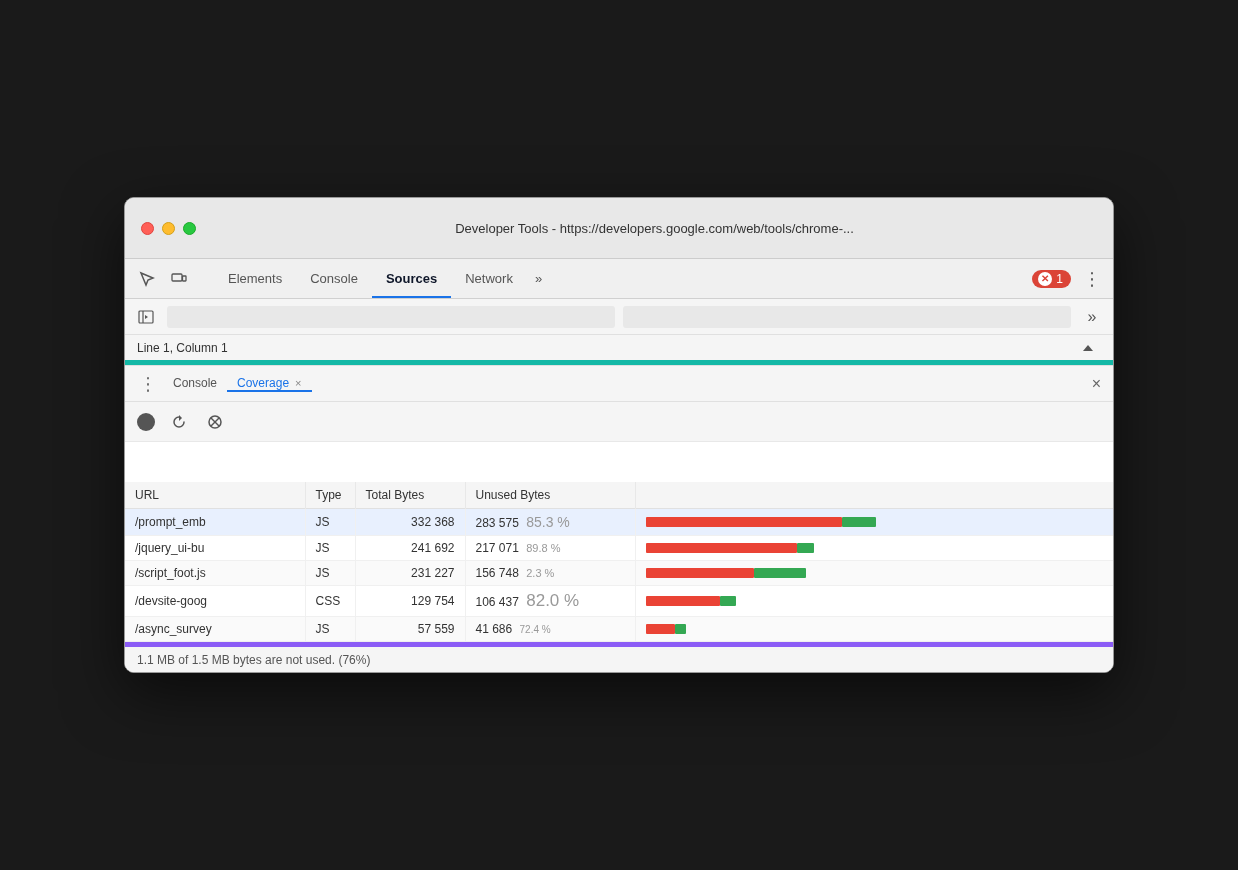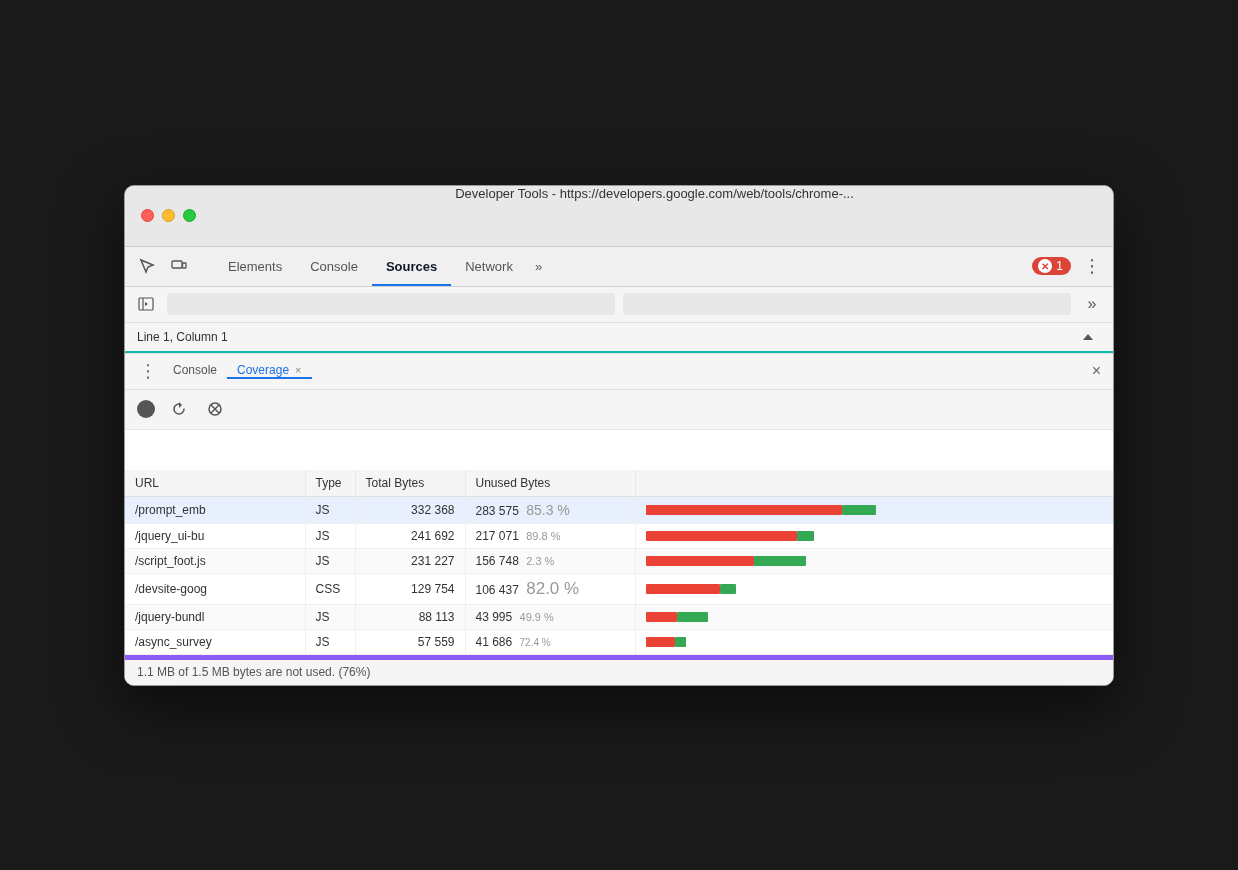--- a/index.html
+++ b/index.html
@@ -21,20 +21,21 @@
       box-shadow: 0 20px 60px rgba(0,0,0,0.6);
       overflow: hidden;
       border: 1px solid #999;
     }
 
     
     .title-bar {
       background: #e8e8e8;
       height: 61px;
       display: flex;
+      align-items: center;
       padding: 0 16px;
       border-bottom: 1px solid #ccc;
       position: relative;
     }
 
     .traffic-lights {
       display: flex;
       gap: 8px;
       align-items: center;
       margin-right: 16px;
@@ -193,21 +194,21 @@
       cursor: pointer;
       border-radius: 3px;
     }
 
     .status-bar-line {
       background: #f5f5f5;
       height: 30px;
       display: flex;
       align-items: center;
       padding: 0 12px;
-      border-bottom: 2px solid #14b8a6;
+      border-bottom: 5px solid #14b8a6;
       font-size: 12px;
       color: #333;
     }
 
     .status-bar-right {
       margin-left: auto;
     }
 
     
     .drawer {
@@ -564,35 +565,20 @@
       <span style="color:#999; font-size:17px; margin-left:4px;">82.0 %</span>
     </td>
     <td>
       <div class="bar-container">
         <span class="bar-unused" style="width:74px;"></span>
         <span class="bar-used" style="width:16px;"></span>
       </div>
     </td>
   </tr>
           <tr>
-    <td class="col-url">/jquery-bundl</td>
-    <td class="col-type">JS</td>
-    <td class="col-total">88 113</td>
-    <td style="display:table-cell;">
-      <span>43 995</span>
-      <span style="color:#999; font-size:11px; margin-left:4px;">49.9 %</span>
-    </td>
-    <td>
-      <div class="bar-container">
-        <span class="bar-unused" style="width:31px;"></span>
-        <span class="bar-used" style="width:31px;"></span>
-      </div>
-    </td>
-  </tr>
-          <tr>
     <td class="col-url">/async_survey</td>
     <td class="col-type">JS</td>
     <td class="col-total">57 559</td>
     <td style="display:table-cell;">
       <span>41 686</span>
       <span style="color:#999; font-size:10px; margin-left:4px;">72.4 %</span>
     </td>
     <td>
       <div class="bar-container">
         <span class="bar-unused" style="width:29px;"></span>

